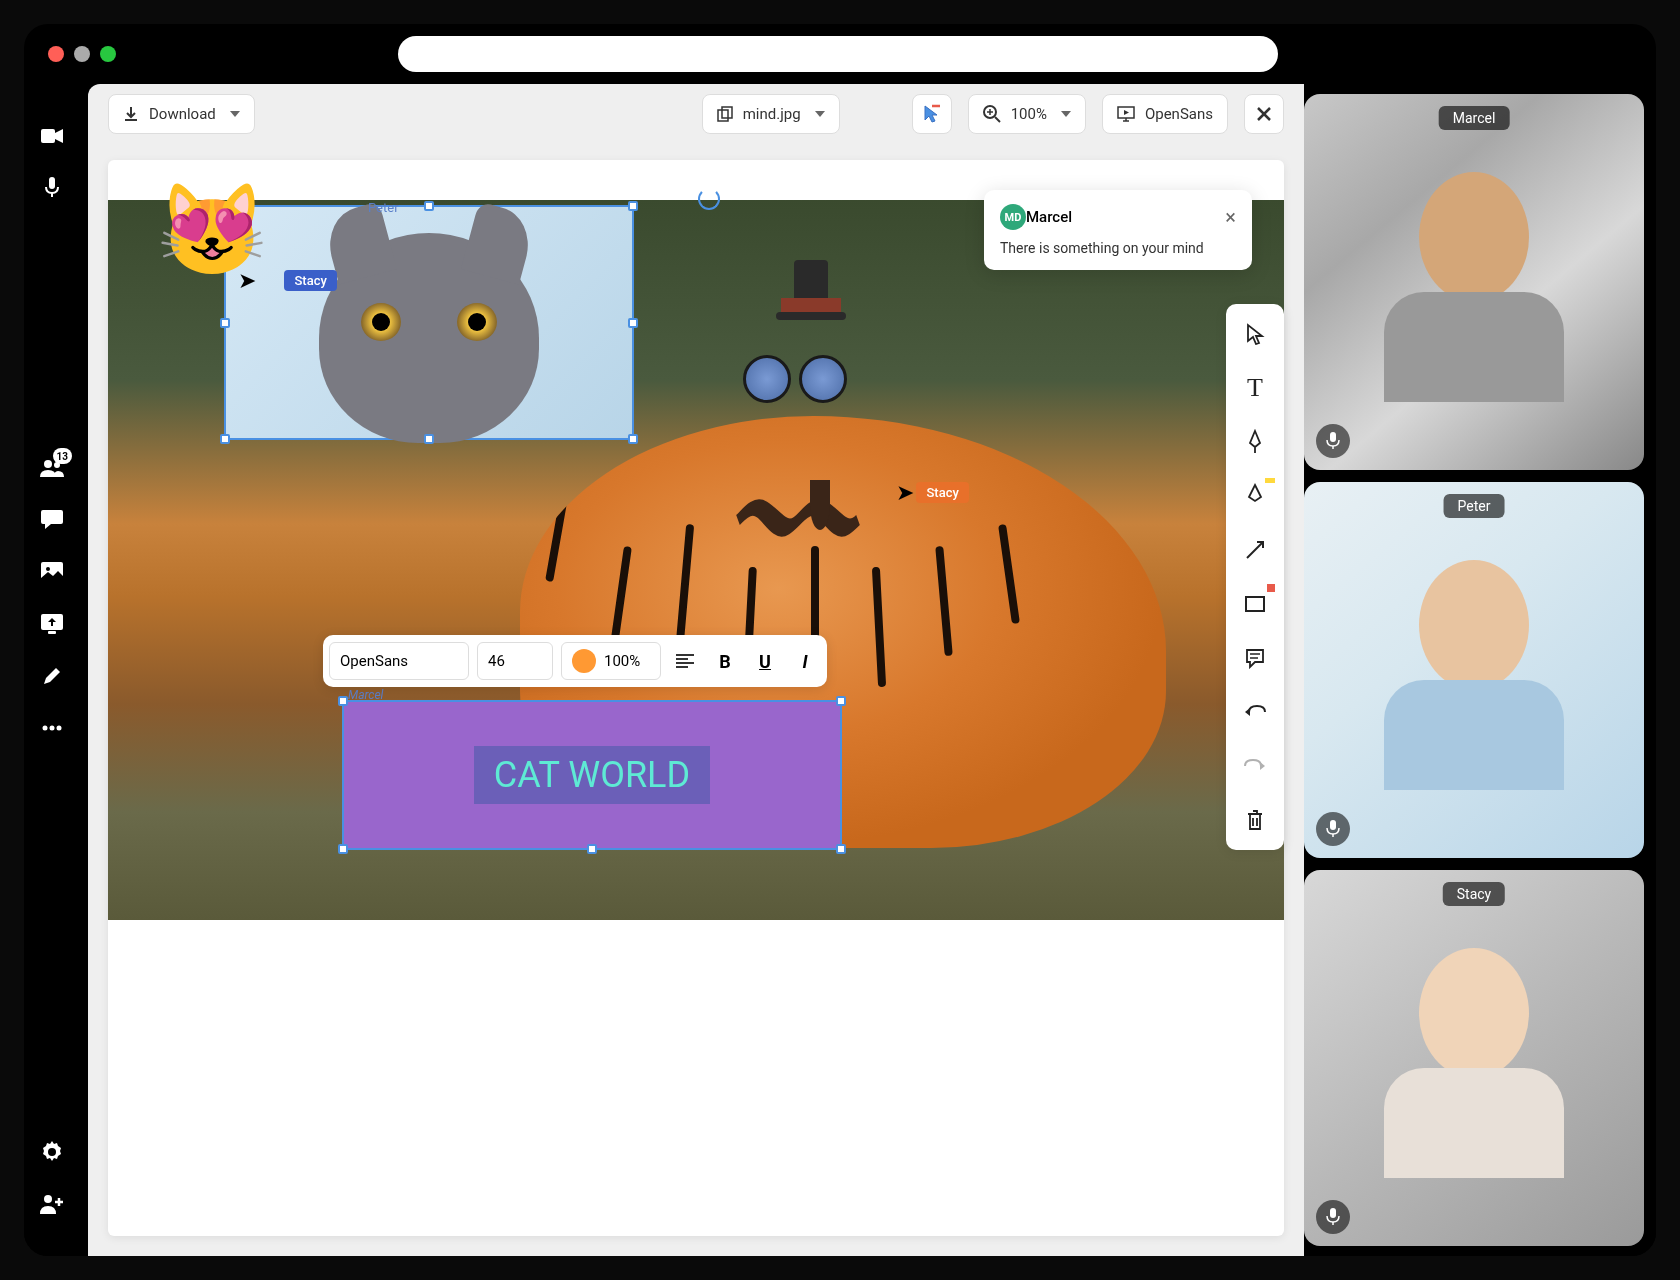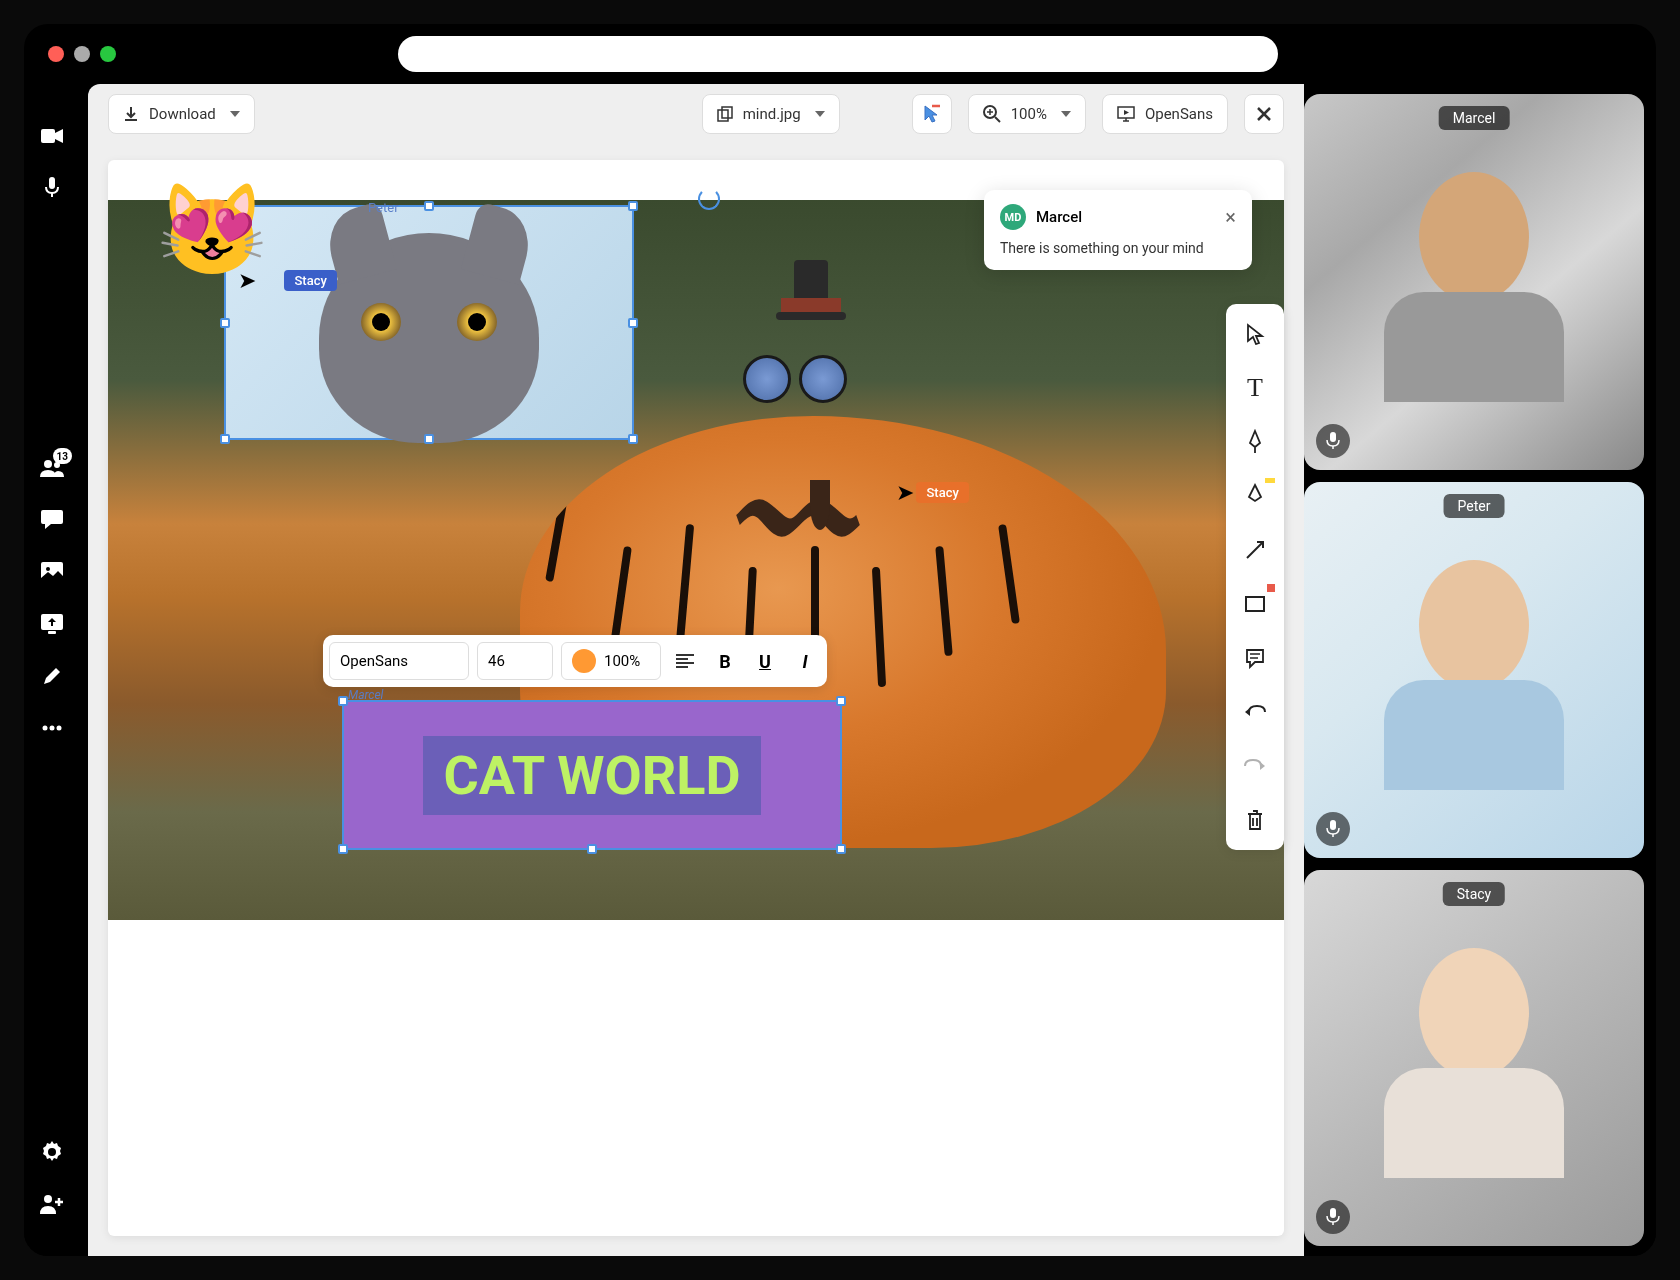--- a/index.html
+++ b/index.html
@@ -35,40 +35,40 @@
 .cat-eye.l{left:42px}.cat-eye.r{right:42px}
 .cat-eye::after{content:'';position:absolute;width:18px;height:18px;background:#000;border-radius:50%;top:10px;left:11px}
 .emoji-cat{position:absolute;left:48px;top:18px;font-size:90px;z-index:3}
 .cursor-tag{position:absolute;display:flex;align-items:center;z-index:10}
 .cursor-tag .arrow{font-size:22px;color:#000}
 .cursor-tag .lbl{padding:3px 10px;border-radius:4px;color:#fff;font-size:13px;font-weight:500;margin-left:2px}
 .peter-lbl{position:absolute;left:260px;top:40px;color:#5b7fc9;font-size:13px;z-index:5}
 .rotate-handle{position:absolute;left:590px;top:28px;width:22px;height:22px;border:2px solid #4a90e2;border-radius:50%;border-top-color:transparent;z-index:4}
 .sel-handle{position:absolute;width:10px;height:10px;background:#fff;border:2px solid #4a90e2;border-radius:2px}
 .comment-pop{position:absolute;right:32px;top:30px;width:268px;background:#fff;border-radius:10px;box-shadow:0 4px 20px rgba(0,0,0,.15);padding:14px 16px;z-index:20}
-.comment-pop .hdr{display:flex;align-items:center;gap:10px;margin-bottom:10px}
+.comment-pop .hdr{display:flex;align-items:center;margin-bottom:10px}
 .comment-pop .av{width:26px;height:26px;border-radius:50%;background:#2ea87a;color:#fff;font-size:11px;font-weight:700;display:flex;align-items:center;justify-content:center}
 .comment-pop .close{margin-left:auto;font-size:20px;color:#666;cursor:pointer}
 .comment-pop .msg{font-size:14px;color:#333}
 .hat{position:absolute;left:668px;top:100px;width:70px;height:70px;z-index:6}
 .hat-top{width:34px;height:38px;background:#2a2a2a;margin:0 auto;border-radius:4px 4px 0 0}
 .hat-band{width:60px;height:14px;background:#8a3a2a;margin:0 auto}
 .hat-brim{width:70px;height:8px;background:#2a2a2a;border-radius:4px}
 .glasses{position:absolute;left:635px;top:195px;z-index:6}
 .glasses .lens{display:inline-block;width:48px;height:48px;border:3px solid #1a1a1a;border-radius:50%;background:radial-gradient(circle,#7a9ad4 0%,#5a7ab4 70%)}
 .mustache{position:absolute;left:630px;top:255px;font-size:120px;color:#3a2518;z-index:6;letter-spacing:-30px}
 .goatee{position:absolute;left:702px;top:320px;width:20px;height:50px;background:#3a2518;border-radius:0 0 50% 50%;z-index:6}
 .text-toolbar{position:absolute;left:215px;top:475px;height:52px;background:#fff;border-radius:10px;box-shadow:0 2px 12px rgba(0,0,0,.12);display:flex;align-items:center;padding:6px;gap:8px;z-index:15}
 .tf{height:38px;border:1px solid #ddd;border-radius:6px;padding:0 10px;font-size:15px;background:#fff}
 .color-sw{width:24px;height:24px;border-radius:50%;background:#ff9933}
 .tic{width:32px;height:38px;display:flex;align-items:center;justify-content:center;font-size:18px;font-weight:700;cursor:pointer}
 .marcel-lbl{position:absolute;left:240px;top:528px;color:#5b7fc9;font-size:12px;font-style:italic;z-index:8}
 .text-box{position:absolute;left:234px;top:540px;width:500px;height:150px;background:#9966cc;border:2px solid #4a90e2;display:flex;align-items:center;justify-content:center;z-index:8}
 .text-box .inner{background:#6b5fb8;padding:8px 20px}
-.text-box .txt{font-size:54px;font-weight:700;color:#bef264}
+.text-box .txt{font-size:36px;font-weight:400;color:#5eead4}
 .tools-panel{position:absolute;right:20px;top:160px;width:58px;background:#fff;border-radius:10px;box-shadow:0 2px 12px rgba(0,0,0,.1);padding:12px 0;display:flex;flex-direction:column;align-items:center;gap:18px;z-index:30}
 .tool{width:36px;height:36px;display:flex;align-items:center;justify-content:center;cursor:pointer;font-size:22px;color:#222}
 .videos{width:352px;background:#000;display:flex;flex-direction:column;gap:12px;padding:10px 12px 10px 0}
 .video{flex:1;border-radius:16px;position:relative;overflow:hidden}
 .video .name{position:absolute;top:12px;left:50%;transform:translateX(-50%);background:rgba(0,0,0,.6);color:#fff;padding:4px 14px;border-radius:6px;font-size:14px}
 .video .mic{position:absolute;bottom:12px;left:12px;width:34px;height:34px;background:rgba(0,0,0,.55);border-radius:50%;display:flex;align-items:center;justify-content:center;color:#fff}
 .v1{background:linear-gradient(140deg,#c8c8c8 0%,#a8a8a8 30%,#d8d8d8 60%,#888 100%)}
 .v2{background:linear-gradient(140deg,#e8f0f4 0%,#d8e8f0 40%,#b8d5e8 100%)}
 .v3{background:linear-gradient(140deg,#d8d8d8 0%,#b8b8b8 50%,#9a9a9a 100%)}
 .person{position:absolute;left:50%;top:50%;transform:translate(-50%,-50%);width:180px;height:220px}

